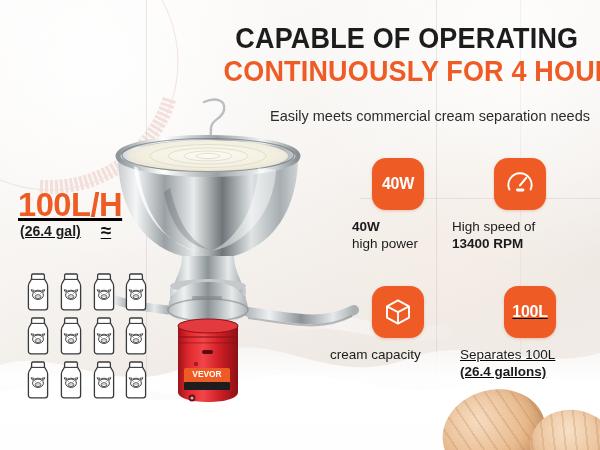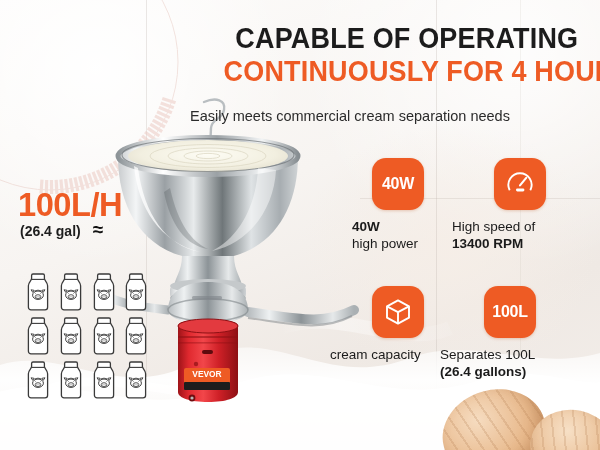--- a/index.html
+++ b/index.html
@@ -45,29 +45,29 @@
     box-shadow:inset -5px -7px 12px rgba(160,110,70,.32);}
   .cr-lines{position:absolute;inset:0;border-radius:50%;
     background:repeating-linear-gradient(72deg,rgba(175,120,75,.22) 0 2px,rgba(255,255,255,0) 2px 11px);}
 
   
   .headline{position:absolute;left:196px;top:22px;width:394px;text-align:center;}
   .hl1{font-size:29px;line-height:32px;font-weight:bold;color:#1c1c1c;
        letter-spacing:.2px;transform:scaleX(.93);transform-origin:right center;white-space:nowrap;}
   .hl2{font-size:29px;line-height:34px;font-weight:bold;color:#ee5b24;
        letter-spacing:.2px;transform:scaleX(.93);transform-origin:right center;white-space:nowrap;}
-  .subhead{position:absolute;left:190px;top:108px;width:400px;
+  .subhead{position:absolute;left:190px;top:108px;width:400px;text-align:right;
            font-size:14.5px;color:#2b2b2b;white-space:nowrap;}
 
   
-  .cap-panel{position:absolute;left:0;top:186px;width:152px;}
+  .cap-panel{position:absolute;left:0;top:186px;width:152px;text-decoration:underline;}
   .cap-top{display:flex;align-items:flex-end;padding-left:18px;}
   .cap-big{font-size:34px;font-weight:bold;color:#ee5b24;letter-spacing:-.5px;line-height:36px;
            transform:scaleX(.96);transform-origin:left bottom;}
-  .cap-sub-row{display:flex;padding-left:20px;margin-top:1px;gap:12px;}
+  .cap-sub-row{display:flex;align-items:center;padding-left:20px;margin-top:1px;gap:20px;}
   .cap-gal{font-size:14px;font-weight:bold;color:#1e1e1e;}
   .cap-approx{font-size:19px;font-weight:bold;color:#111;line-height:14px;}
 
   .bottles{position:absolute;left:24px;top:272px;width:128px;
            display:grid;grid-template-columns:repeat(4,1fr);gap:4px 3px;}
   .bottle{width:28px;height:40px;}
 
   
   .product{position:absolute;left:108px;top:96px;width:260px;height:310px;}
 
@@ -75,21 +75,21 @@
   .feat{position:absolute;text-align:left;}
   .badge{width:52px;height:52px;border-radius:14px;background:#ee5b24;margin:0 auto;
          display:flex;align-items:center;justify-content:center;
          box-shadow:0 1px 3px rgba(190,90,40,.28);}
   .badge-txt{color:#fff;font-size:16px;font-weight:bold;letter-spacing:-.3px;}
   .feat-lines{margin-top:8px;font-size:13.5px;color:#1b1b1b;line-height:17px;white-space:nowrap;}
   .feat-lines .b{font-weight:bold;}
   .f-40w{left:352px;top:158px;width:92px;}
   .f-rpm{left:452px;top:158px;width:136px;}
   .f-cap{left:330px;top:286px;width:136px;}
-  .f-sep{left:440px;top:286px;width:140px;}
+  .f-sep{left:460px;top:286px;width:140px;text-decoration:underline;}
   .f-cap .badge,.f-sep .badge{margin:0 auto;}
 </style>
 </head>
 <body>
 
 <div id="stage">
 
   <div class="bg-wash wash-a"></div>
   <div class="bg-wash wash-b"></div>
   <div class="bg-wash wash-c"></div>

